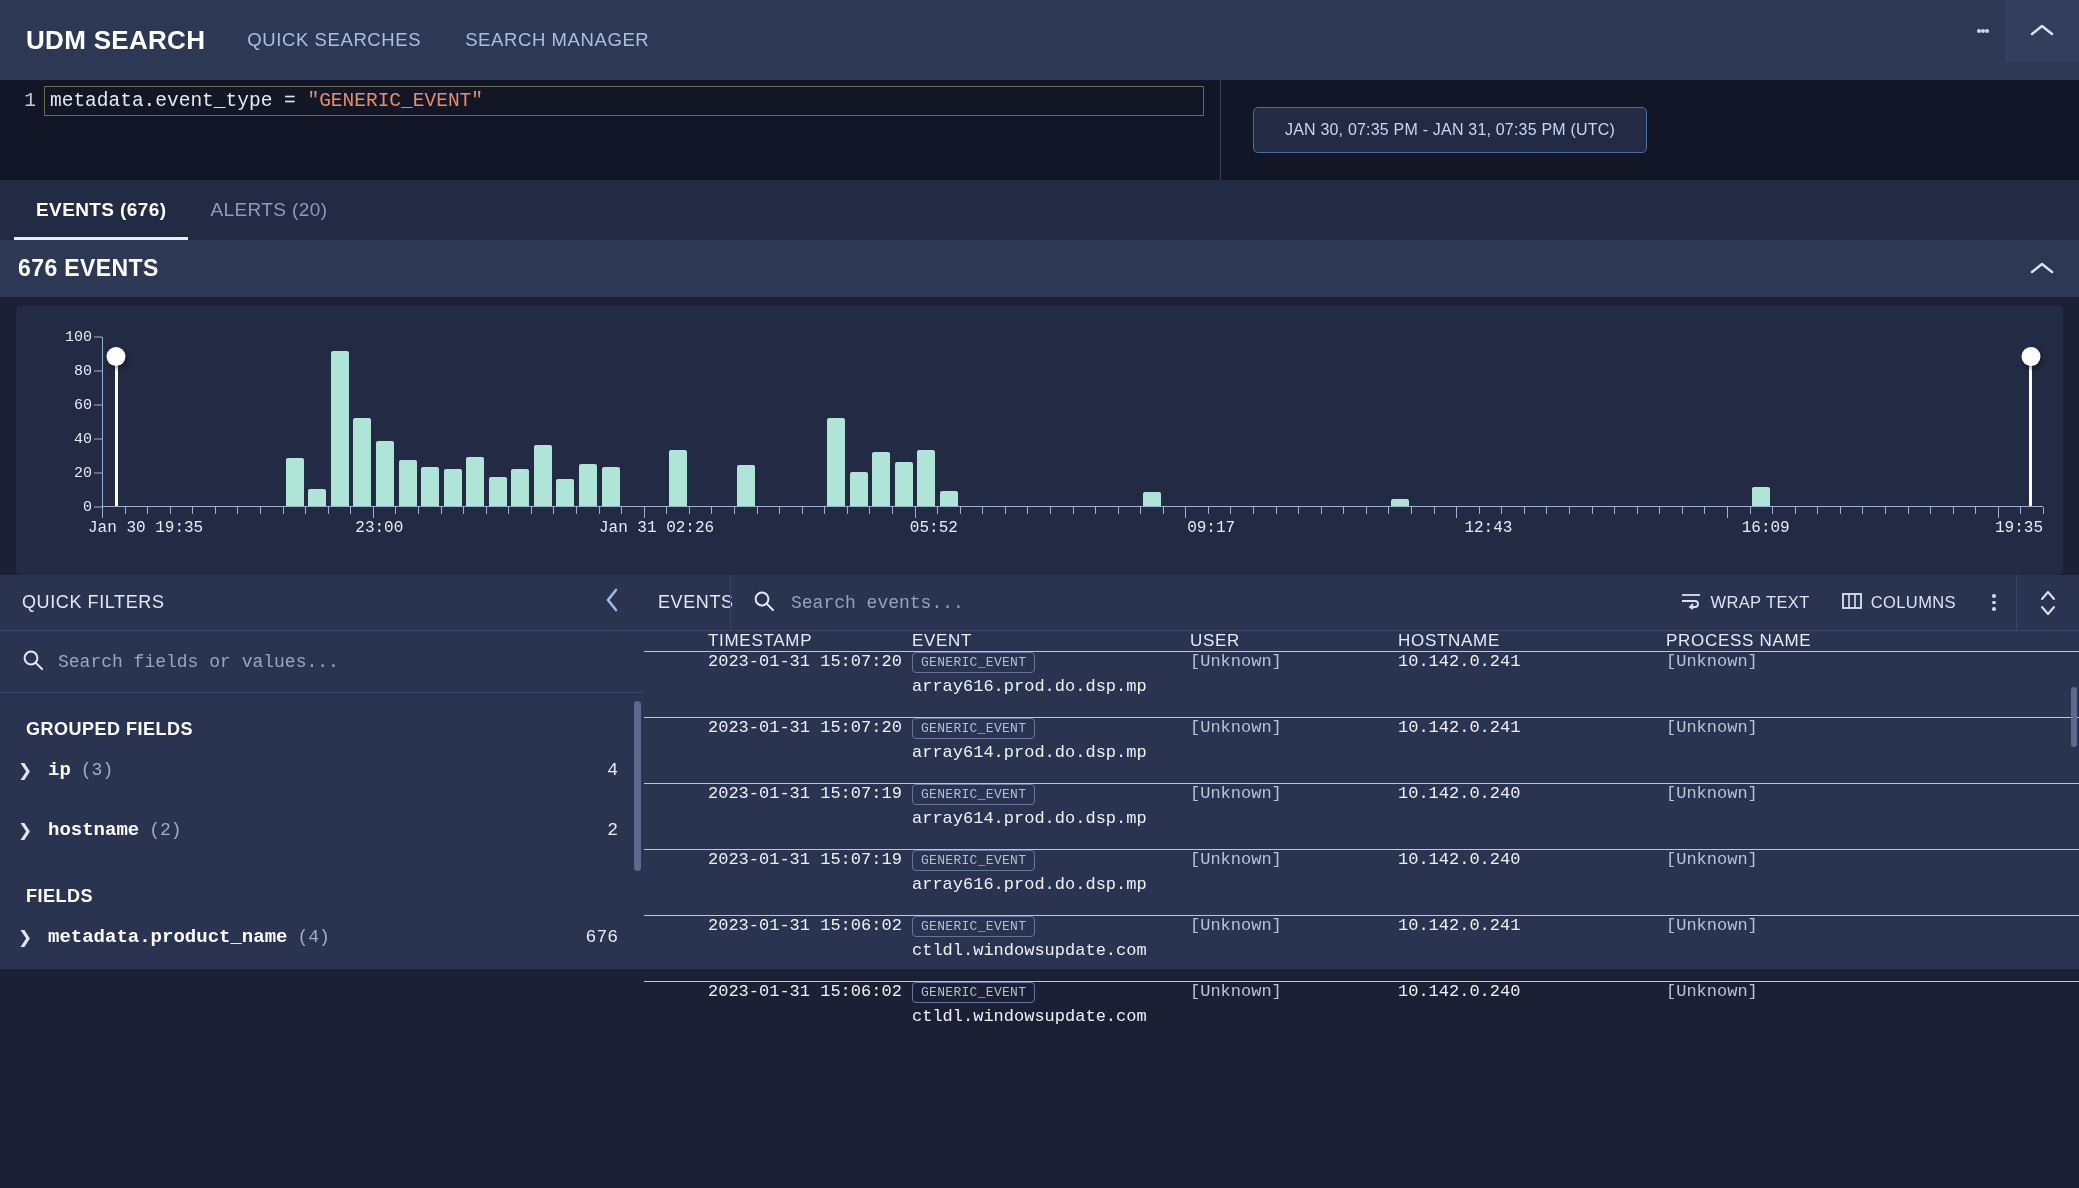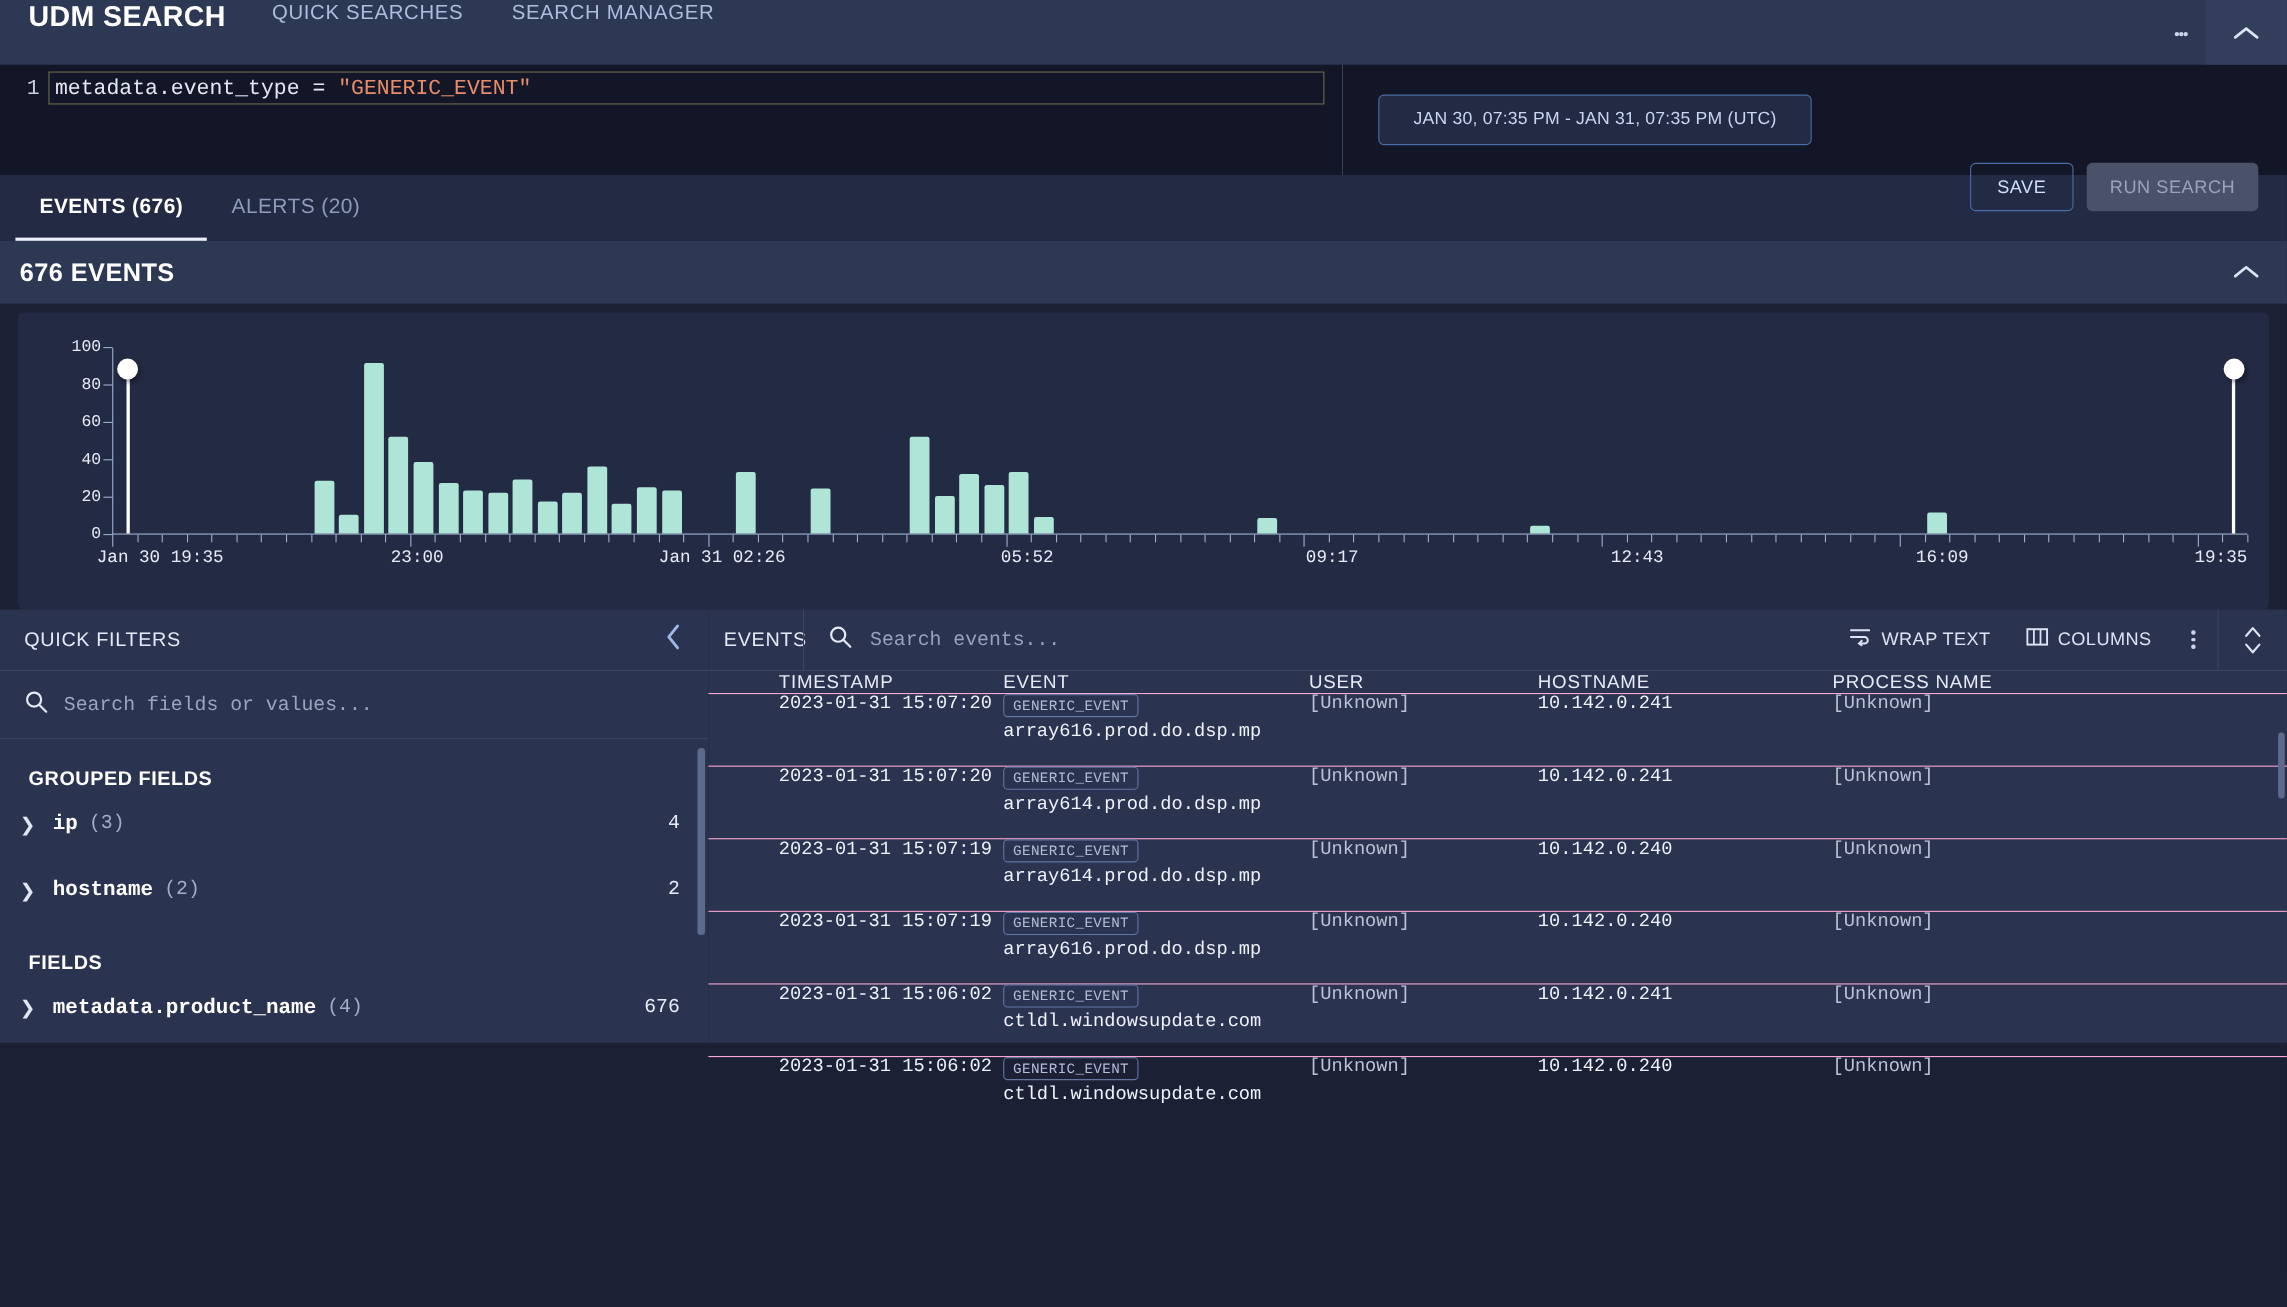--- a/index.html
+++ b/index.html
@@ -6,21 +6,21 @@
   html, body {
     width: 2079px; height: 1188px;
     background: #161b2e;
     font-family: "Liberation Sans", sans-serif;
     overflow: hidden;
   }
   .app { width: 2079px; height: 1188px; position: relative; background:#1b2035; }
 
   
   .topbar {
-    height: 59px; background: #2d3855; display: flex; align-items: flex-start;
+    height: 80px; background: #2d3855; display: flex; align-items: center;
     padding: 0 0 0 26px; position: relative;
   }
   .app-title {
     color: #fff; font-size: 26px; font-weight: 700; letter-spacing: .3px;
     margin-right: 42px;
   }
   .topnav { color: #aebdde; font-size: 18.5px; letter-spacing: .6px; margin-right: 44px; cursor:pointer; }
   .topbar-right { position: absolute; right: 0; top: 0; height: 62px; display: flex; align-items: center; }
   .kebab { width: 44px; height: 62px; display:flex; align-items:center; justify-content:center; cursor:pointer; }
   .kebab i { display:block; width:4px; height:4px; border-radius:50%; background:#ccd5e9; margin:2px 0; }
@@ -230,24 +230,20 @@
     <div class="editor">
       <div class="editor-box"></div>
       <div class="editor-line">
         <span class="ln">1</span>
         <span class="code"><span>metadata.event_type = </span><span class="str">"GENERIC_EVENT"</span></span>
       </div>
     </div>
     <div class="qdivider"></div>
     <div class="qright">
       <div class="daterange">JAN 30, 07:35 PM - JAN 31, 07:35 PM (UTC)</div>
-      <div class="qbuttons">
-        <div class="btn-save">SAVE</div>
-        <div class="btn-run">RUN SEARCH</div>
-      </div>
     </div>
   </div>
 
   <div class="tabs">
     <div class="tab active">EVENTS (676)</div>
     <div class="tab">ALERTS (20)</div>
   </div>
 
   <div class="evhead">
     <h2>676 EVENTS</h2>

